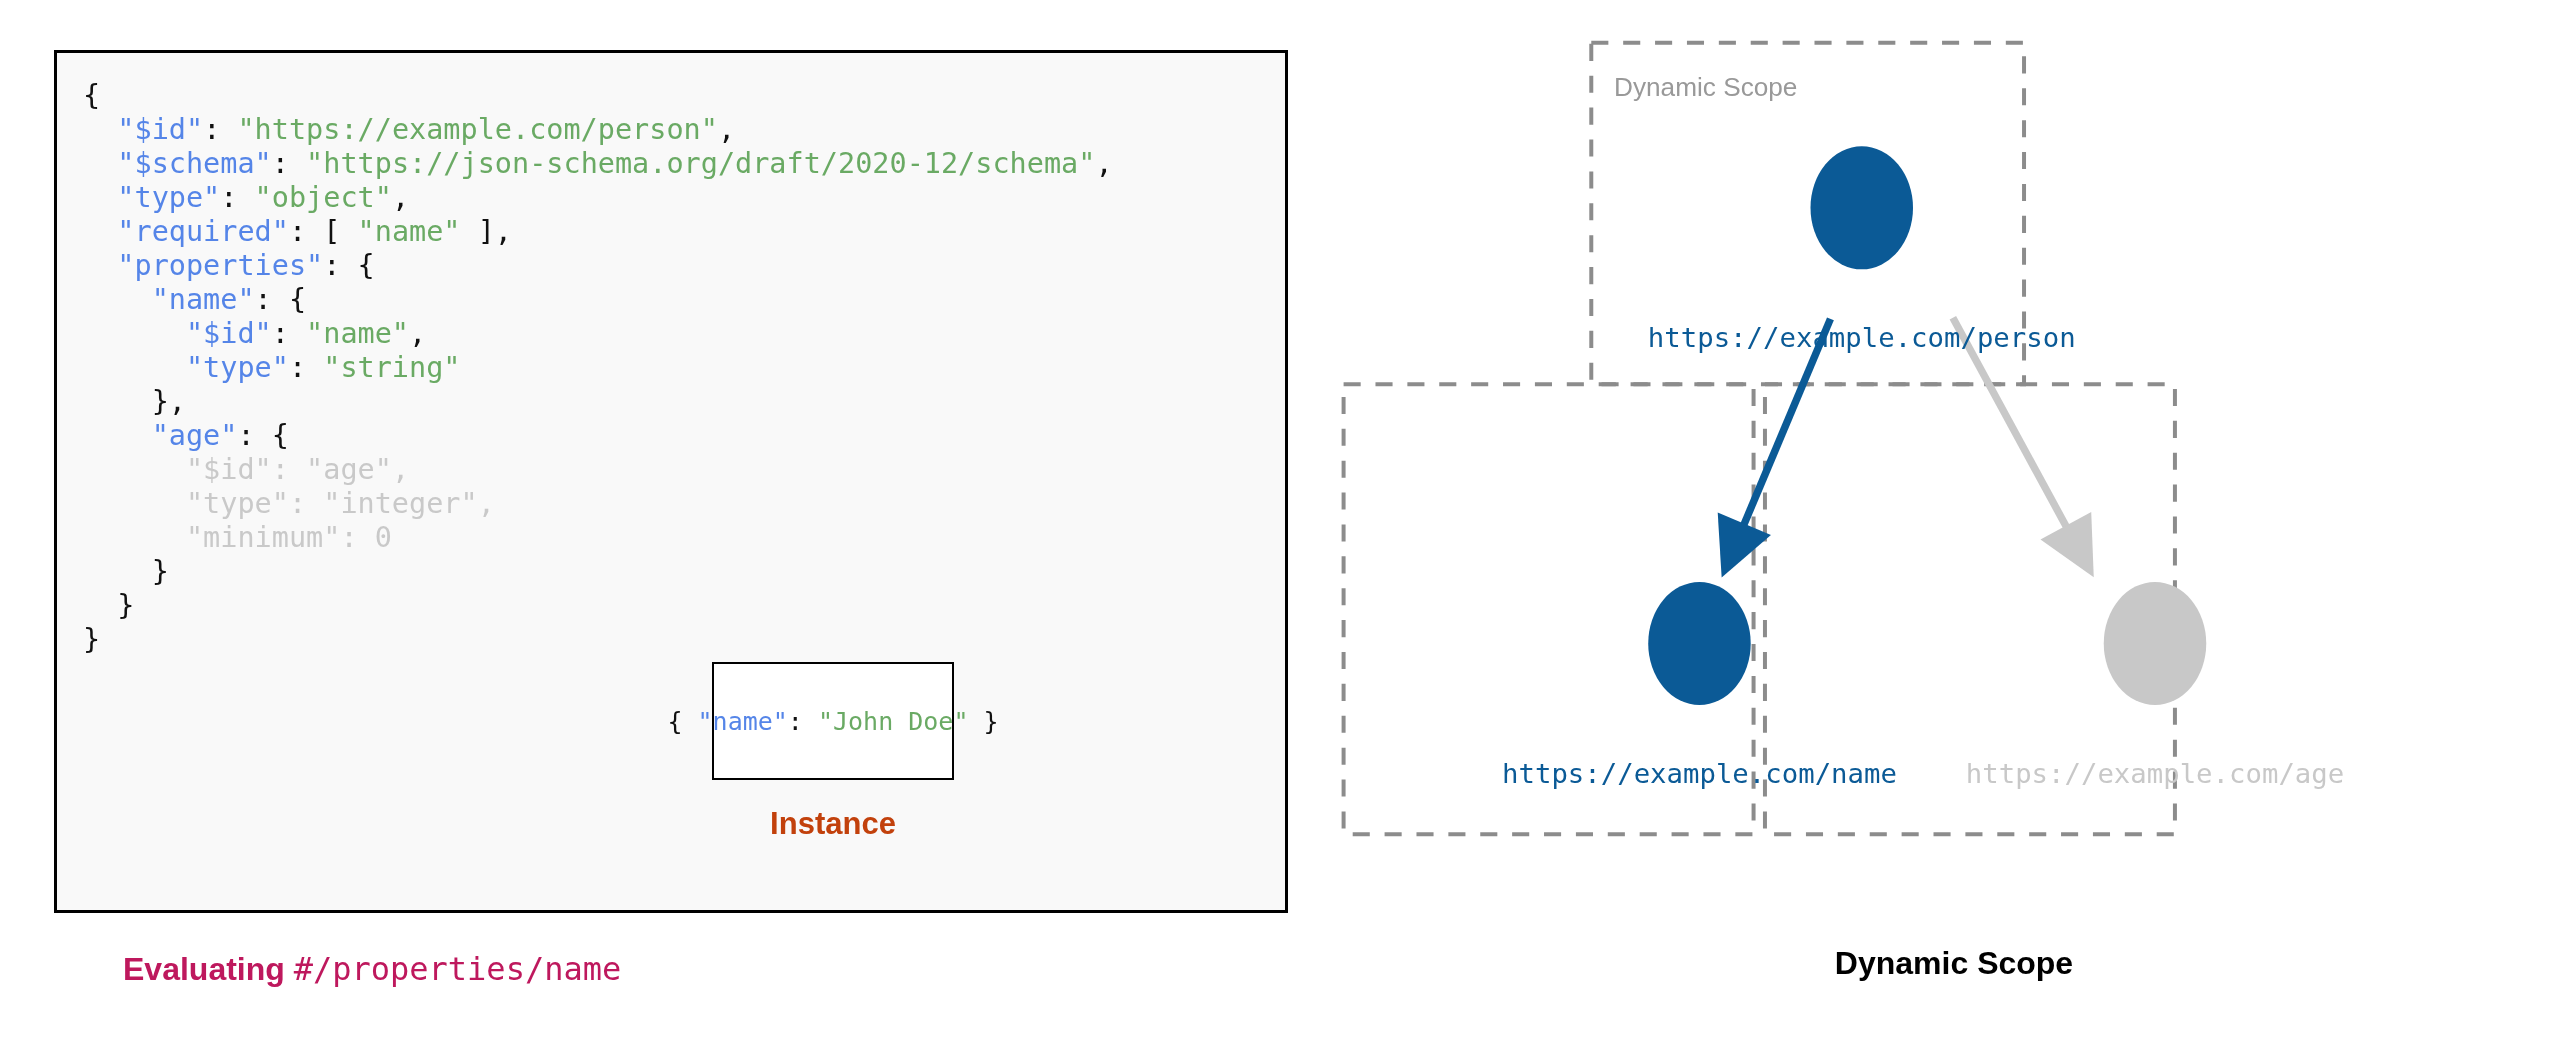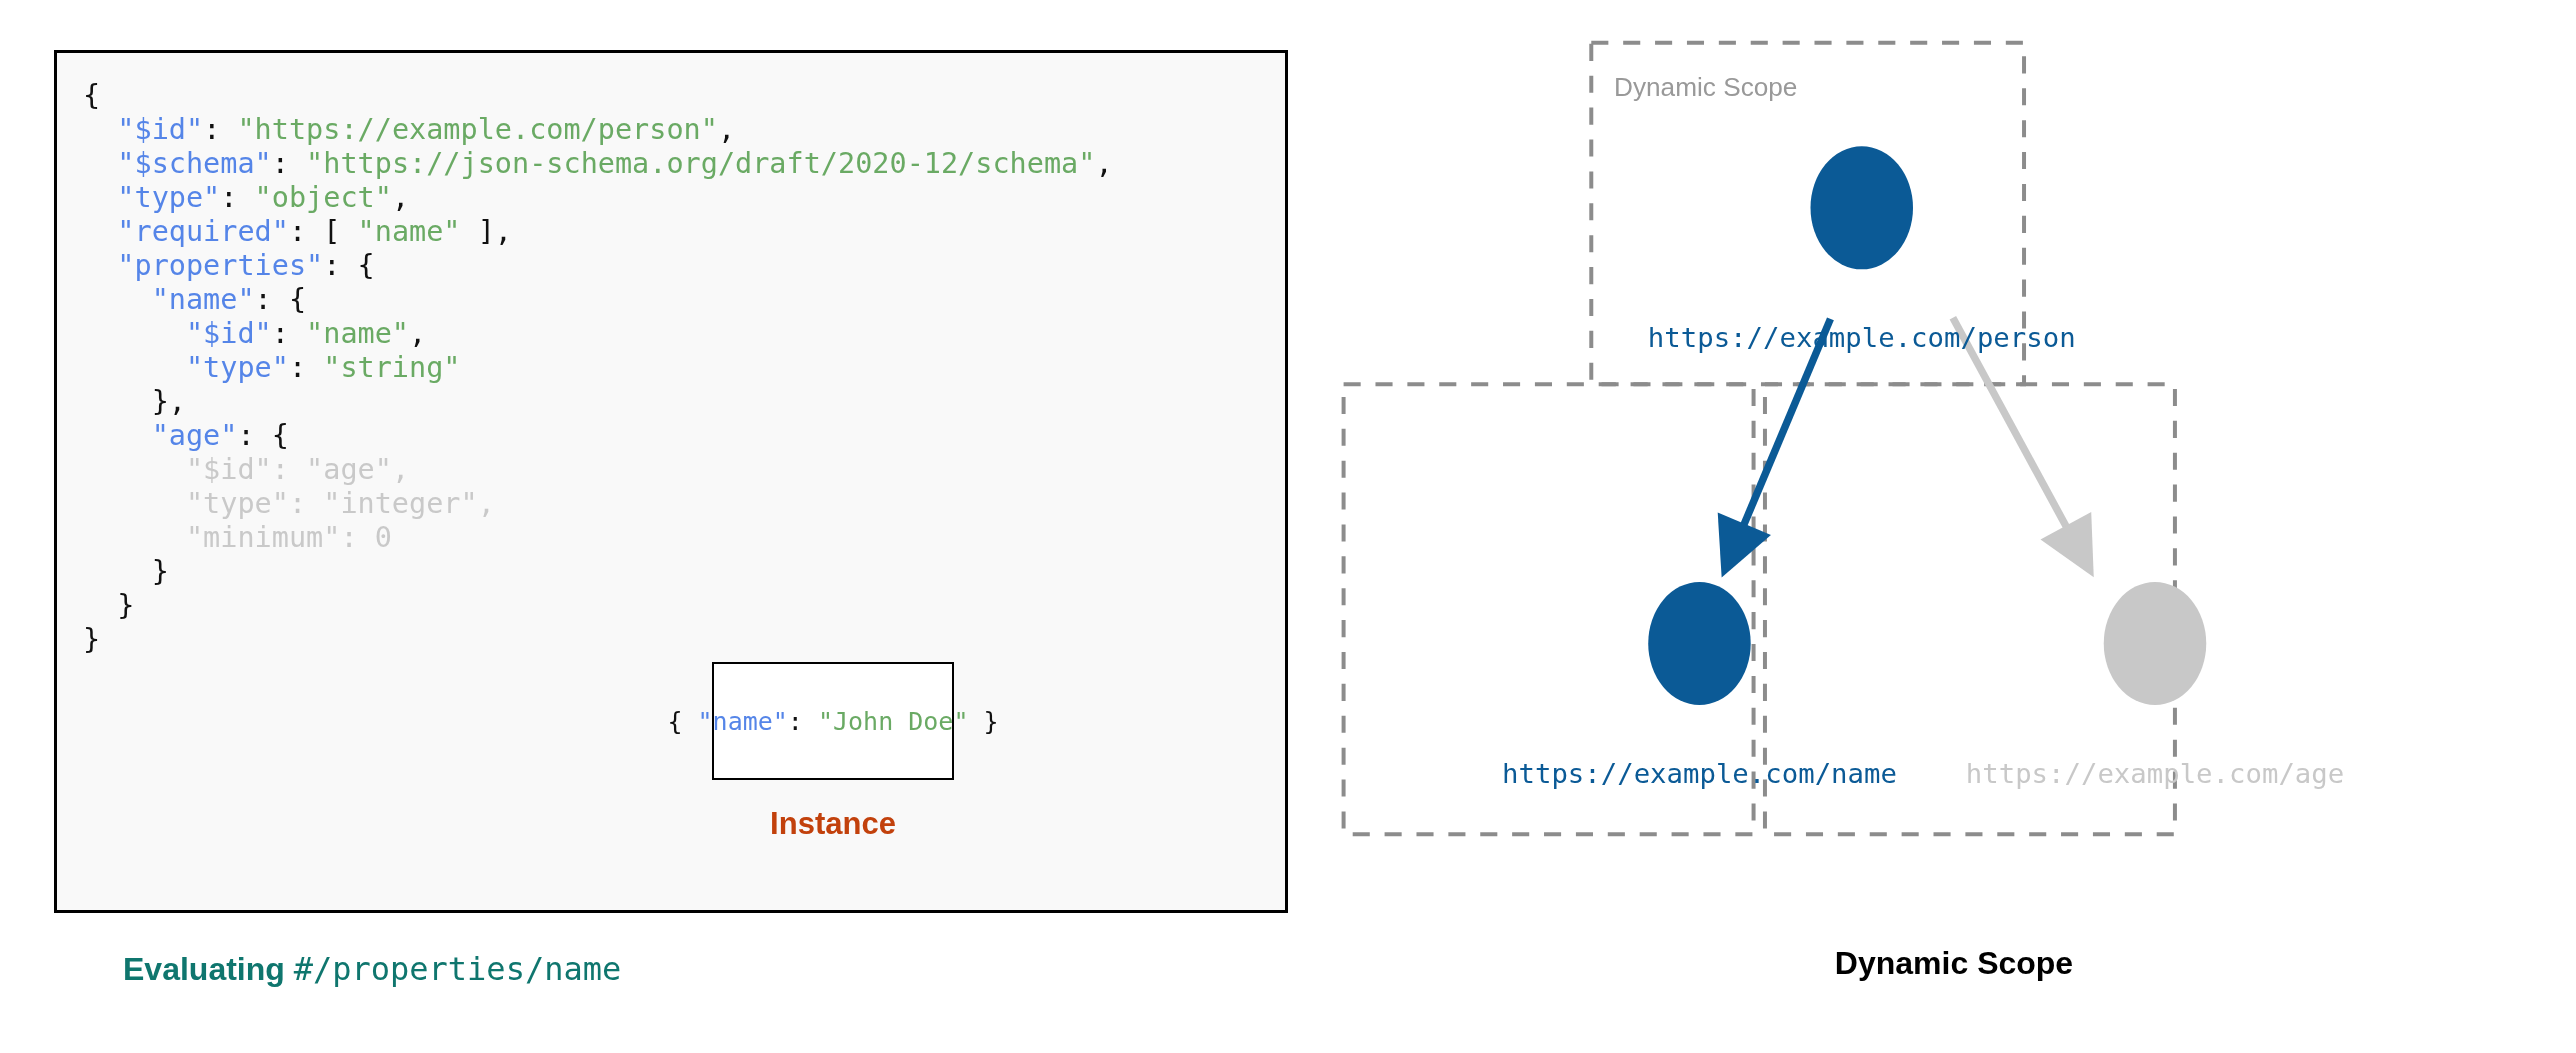--- a/index.html
+++ b/index.html
@@ -28,21 +28,21 @@
   
   #instance-box{position:absolute;left:712px;top:662px;width:242px;height:118px;
       box-sizing:border-box;background:#ffffff;border:2.8px solid #000000;
       display:flex;align-items:center;justify-content:center;}
   #instance-code{font-family:"DejaVu Sans Mono","Liberation Mono",monospace;
       font-size:25px;white-space:pre;color:#111111;}
   #instance-label{position:absolute;left:712px;top:806px;width:242px;
       text-align:center;font-size:31px;font-weight:bold;color:#c2410c;}
 
   #left-caption{position:absolute;left:123px;top:950px;
-      font-size:32px;font-weight:bold;color:#0f766e;white-space:pre;}
+      font-size:32px;font-weight:bold;color:#be185d;white-space:pre;}
   #left-caption .mono{font-family:"DejaVu Sans Mono","Liberation Mono",monospace;
       font-weight:normal;font-size:32px;}
 
   
   #right-panel{position:absolute;left:1332px;top:0;width:1244px;height:775px;}
   #diagram{position:absolute;left:0;top:0;width:1244px;height:968px;}
 
   #right-caption{position:absolute;left:0;top:945px;width:1244px;
       text-align:center;font-size:32px;font-weight:bold;color:#000000;}
 </style>

